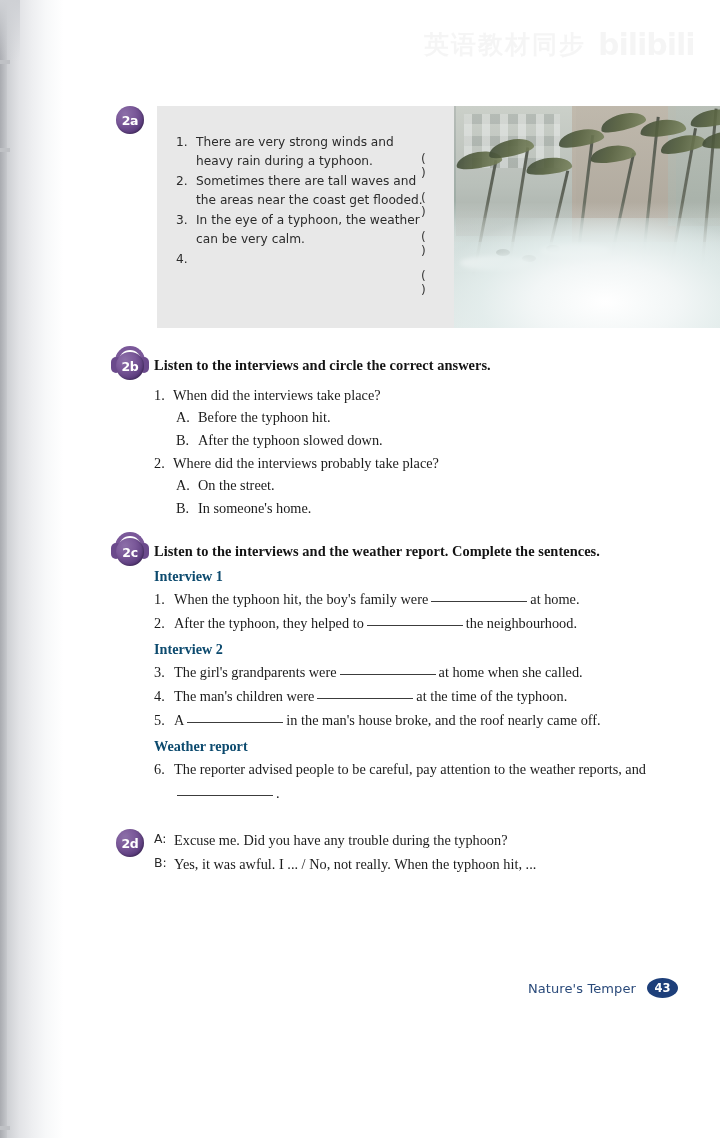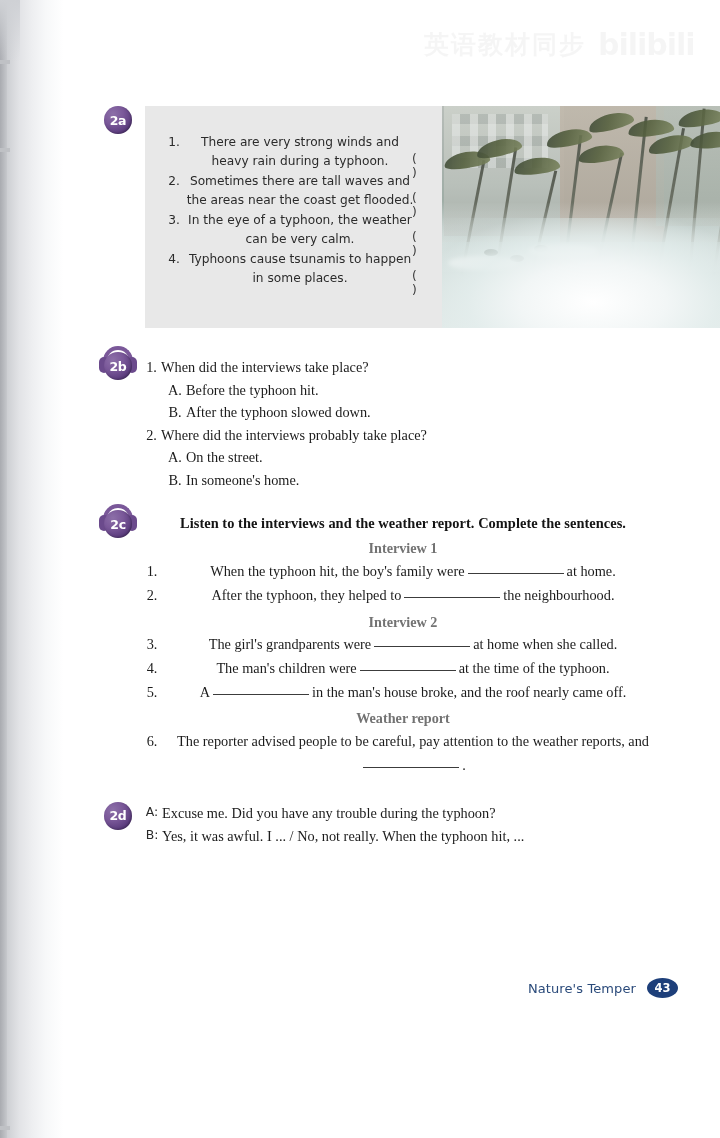--- a/index.html
+++ b/index.html
@@ -79,24 +79,23 @@
     font-family: "DejaVu Sans", sans-serif;
     font-size: 30px;
     font-weight: 800;
     color: #333;
     letter-spacing: -1px;
   }
 
   
   .content {
     position: absolute;
-    left: 104px;
+    left: 116px;
     top: 92px;
     width: 560px;
-    text-align: center;
   }
 
   
   .activity { position: relative; }
 
   .badge {
     position: absolute;
     left: 0;
     width: 28px;
     height: 28px;
@@ -308,21 +307,21 @@
   }
   .qlist .opt .letter { width: 22px; flex: none; }
 
   
   .sub-head {
     margin-left: 38px;
     margin-top: 3px;
     font-family: "Liberation Serif", serif;
     font-size: 14.2px;
     font-weight: 700;
-    color: #737373;
+    color: #0c4a6e;
     line-height: 1.6;
   }
   .clist { margin-left: 38px; }
   .citem {
     display: flex;
     font-family: "Liberation Serif", serif;
     font-size: 14.3px;
     color: #1b1b1b;
     line-height: 1.66;
   }
@@ -474,40 +473,37 @@
             <div class="stmt-num">3.</div>
             <div class="stmt-text">
               <span>In the eye of a typhoon, the weather</span><br>
               <span>can be very calm.</span>
             </div>
             <div class="stmt-paren" style="top:19px;">(    )</div>
           </div>
 
           <div class="stmt">
             <div class="stmt-num">4.</div>
-            <div class="stmt-text">
-              <span>Typhoons cause tsunamis to happen</span><br>
-              <span>in some places.</span>
-            </div>
             <div class="stmt-paren" style="top:19px;">(    )</div>
           </div>
         </div>
       </div>
     </div>
 
     <div class="activity" style="margin-top:28px;">
       <div class="badge" style="top:-4px;">
         <div class="badge-headphones">
           <div class="hp-band"></div>
           <div class="hp-cup left"></div>
           <div class="hp-cup right"></div>
         </div>
         <div class="badge-circle"></div>
         <div class="badge-label">2b</div>
       </div>
+      <div class="heading">Listen to the interviews and circle the correct answers.</div>
 
       <div class="qlist">
         <div class="qitem">
           <span class="num">1.</span>
           <span>When did the interviews take place?</span>
         </div>
         <div class="opt">
           <span class="letter">A.</span>
           <span>Before the typhoon hit.</span>
         </div>

